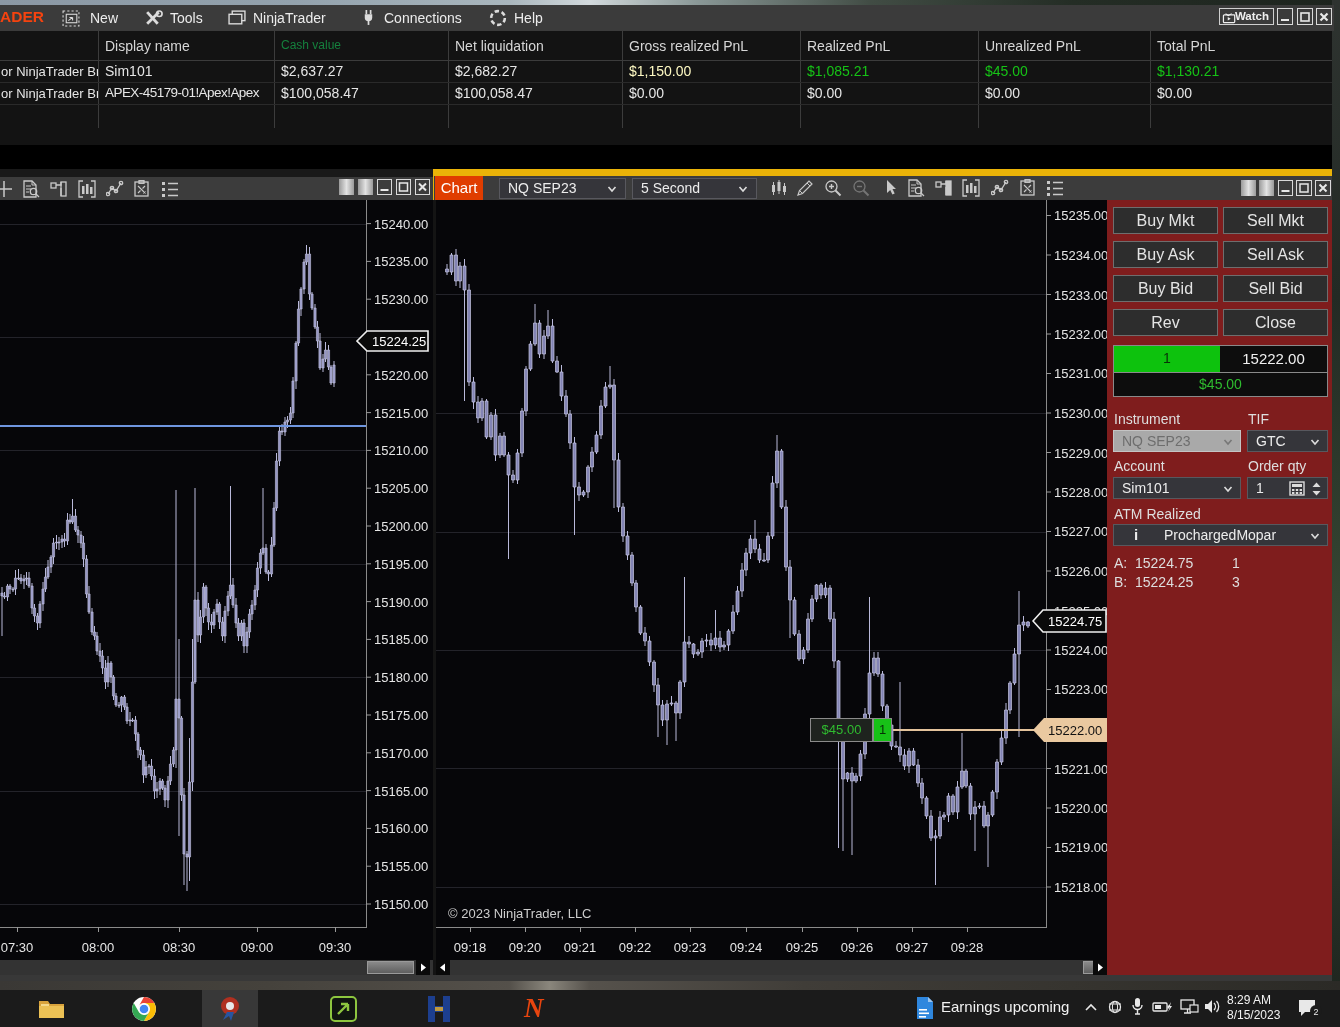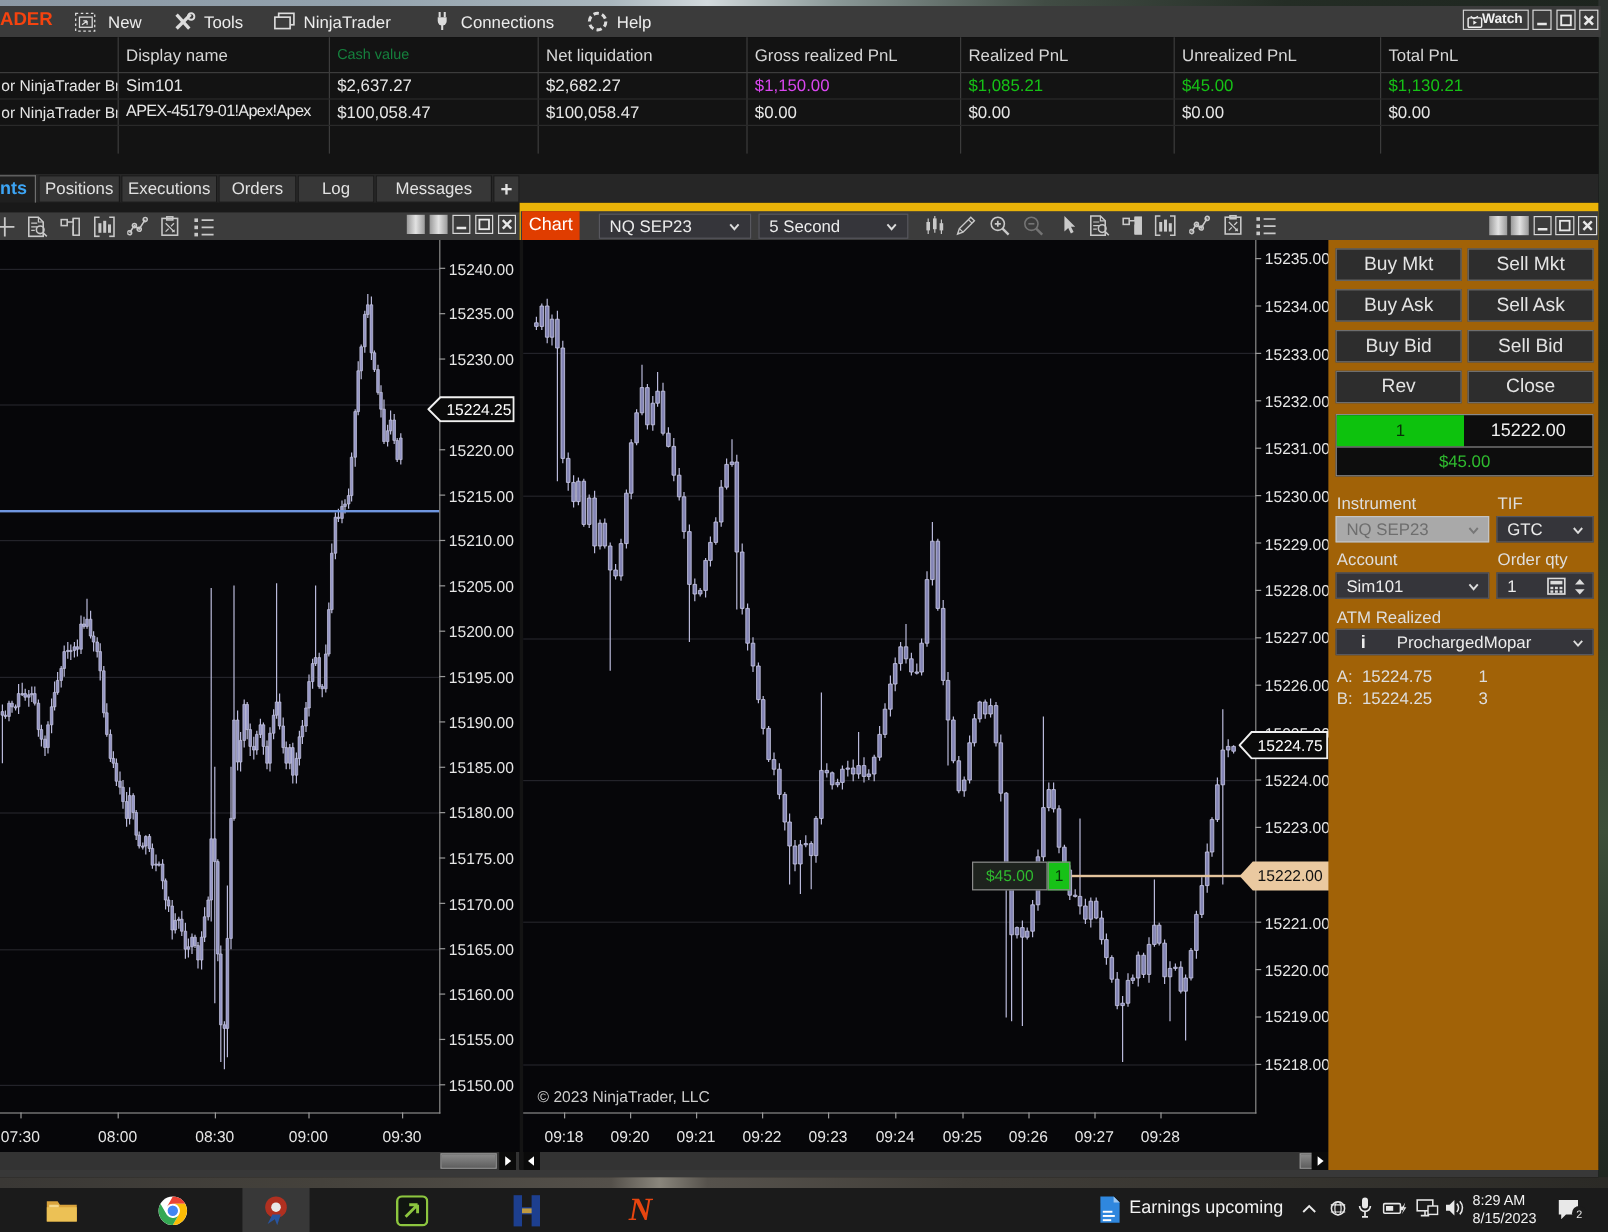--- a/index.html
+++ b/index.html
@@ -92,44 +92,35 @@
   <div class="abs" style="top:7px;left:455px;color:#d6d6d6;font-size:14px">Net liquidation</div>
   <div class="abs" style="top:7px;left:629px;color:#d6d6d6;font-size:14px">Gross realized PnL</div>
   <div class="abs" style="top:7px;left:807px;color:#d6d6d6;font-size:14px">Realized PnL</div>
   <div class="abs" style="top:7px;left:985px;color:#d6d6d6;font-size:14px">Unrealized PnL</div>
   <div class="abs" style="top:7px;left:1157px;color:#d6d6d6;font-size:14px">Total PnL</div>
 
   <div class="abs" style="top:33px;left:1px;color:#e6e6e6;font-size:13px;width:97px;overflow:hidden;white-space:nowrap">or NinjaTrader Brokerage</div>
   <div class="abs" style="top:32px;left:105px;color:#e6e6e6;font-size:14px">Sim101</div>
   <div class="abs" style="top:32px;left:281px;color:#e6e6e6;font-size:14px">$2,637.27</div>
   <div class="abs" style="top:32px;left:455px;color:#e6e6e6;font-size:14px">$2,682.27</div>
-  <div class="abs" style="top:32px;left:629px;color:#d946ef;font-size:14px">$1,150.00</div>
+  <div class="abs" style="top:32px;left:629px;color:#fef9c3;font-size:14px">$1,150.00</div>
   <div class="abs" style="top:32px;left:807px;color:#16c216;font-size:14px">$1,085.21</div>
   <div class="abs" style="top:32px;left:985px;color:#16c216;font-size:14px">$45.00</div>
   <div class="abs" style="top:32px;left:1157px;color:#16c216;font-size:14px">$1,130.21</div>
 
   <div class="abs" style="top:55px;left:1px;color:#e6e6e6;font-size:13px;width:97px;overflow:hidden;white-space:nowrap">or NinjaTrader Brokerage</div>
   <div class="abs" style="top:54px;left:105px;color:#e6e6e6;font-size:13.5px;letter-spacing:-0.55px">APEX-45179-01!Apex!Apex</div>
   <div class="abs" style="top:54px;left:281px;color:#e6e6e6;font-size:14px">$100,058.47</div>
   <div class="abs" style="top:54px;left:455px;color:#e6e6e6;font-size:14px">$100,058.47</div>
   <div class="abs" style="top:54px;left:629px;color:#e6e6e6;font-size:14px">$0.00</div>
   <div class="abs" style="top:54px;left:807px;color:#e6e6e6;font-size:14px">$0.00</div>
   <div class="abs" style="top:54px;left:985px;color:#e6e6e6;font-size:14px">$0.00</div>
   <div class="abs" style="top:54px;left:1157px;color:#e6e6e6;font-size:14px">$0.00</div>
 </div>
 
-<div class="abs" style="left:0;top:145px;width:1332px;height:24px;background:#262626">
-  <div class="abs" style="left:0;top:1px;width:30px;height:23px;background:#1f1f1f;border-top:1px solid #6e6e6e;border-right:1px solid #6e6e6e;color:#3da5f5;font-weight:bold;font-size:15px;line-height:21px">nts</div>
-  <div class="tab" style="left:32px;width:68px">Positions</div>
-  <div class="tab" style="left:101px;width:80px">Executions</div>
-  <div class="tab" style="left:182px;width:65px">Orders</div>
-  <div class="tab" style="left:248px;width:64px">Log</div>
-  <div class="tab" style="left:313px;width:97px">Messages</div>
-  <div class="tab" style="left:411px;width:22px;font-weight:bold;font-size:17px">+</div>
-</div>
 
 <div class="abs" style="left:0;top:169px;width:433px;height:31px;background:#191919">
 <div class="abs" style="left:0;top:8px;width:433px;height:23px;background:#3c3c3c">
   <svg class="abs" style="left:-5px;top:3px" width="18" height="18" viewBox="0 0 18 18" fill="none" stroke="#c9c9c9" stroke-width="1.3">
           <path d="M9 1v16M1 9h16" stroke-width="1.5"></path>
         </svg>
         <svg class="abs" style="left:22px;top:3px" width="18" height="18" viewBox="0 0 18 18" fill="none" stroke="#c9c9c9" stroke-width="1.3">
           <path d="M2 1h8l4 4v12H2z"></path>
           <path d="M10 1v4h4" stroke-width="1"></path>
           <path d="M4 6h5M4 9h5M4 12h3" stroke-width="1"></path>
@@ -445,21 +436,21 @@
               <path d="M9 3.5l-5 4 5 4z" fill="#fff"></path>
             </svg></div>
       <div class="abs" style="left:647px;top:1px;width:12px;height:13px;background:linear-gradient(180deg,#8a8a8a,#5f5f5f);border:1px solid #9a9a9a"></div>
       <div class="abs" style="left:657px;top:0;width:14px;height:15px;background:#0a0a0a"><svg width="14" height="15">
               <path d="M5 3.5l5 4-5 4z" fill="#fff"></path>
             </svg></div>
     </div>
   </div>
 </div>
 
-<div class="abs" style="left:1107px;top:200px;width:225px;height:775px;background:#a16207">
+<div class="abs" style="left:1107px;top:200px;width:225px;height:775px;background:#7f1d1d">
   <div class="btn" style="left:6px;top:7px">Buy Mkt</div>
   <div class="btn" style="left:116px;top:7px">Sell Mkt</div>
   <div class="btn" style="left:6px;top:41px">Buy Ask</div>
   <div class="btn" style="left:116px;top:41px">Sell Ask</div>
   <div class="btn" style="left:6px;top:75px">Buy Bid</div>
   <div class="btn" style="left:116px;top:75px">Sell Bid</div>
   <div class="btn" style="left:6px;top:109px">Rev</div>
   <div class="btn" style="left:116px;top:109px">Close</div>
 
   <div class="abs" style="left:6px;top:145px;width:215px;height:52px;border:1px solid #8a8a8a;background:#0d0d0d">

